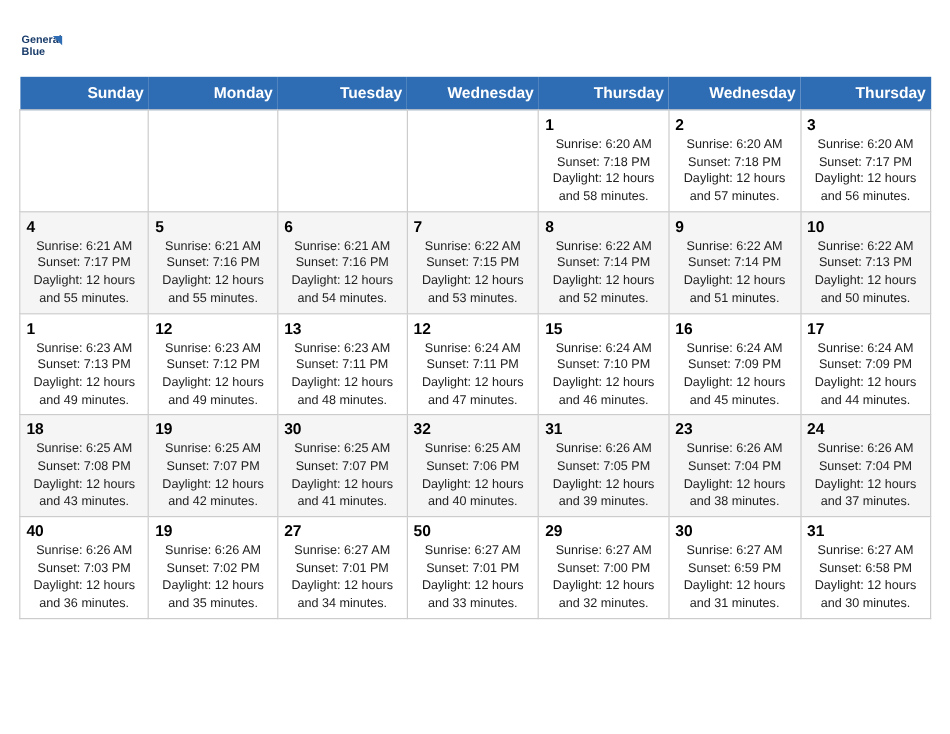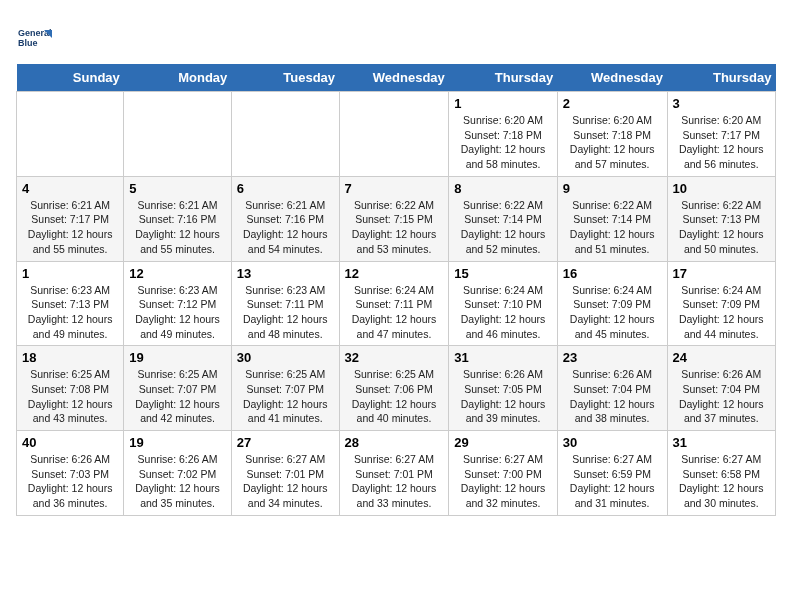--- a/index.html
+++ b/index.html
@@ -288,21 +288,21 @@
 Sunset: 7:02 PM
 Daylight: 12 hours and 35 minutes.</div>
         </td>
         <td>
           <span class="day-num">27</span>
           <div class="day-info" style="white-space: pre-line;">Sunrise: 6:27 AM
 Sunset: 7:01 PM
 Daylight: 12 hours and 34 minutes.</div>
         </td>
         <td>
-          <span class="day-num">28</span>
+          <span class="day-num">50</span>
           <div class="day-info" style="white-space: pre-line;">Sunrise: 6:27 AM
 Sunset: 7:01 PM
 Daylight: 12 hours and 33 minutes.</div>
         </td>
         <td>
           <span class="day-num">29</span>
           <div class="day-info" style="white-space: pre-line;">Sunrise: 6:27 AM
 Sunset: 7:00 PM
 Daylight: 12 hours and 32 minutes.</div>
         </td>

